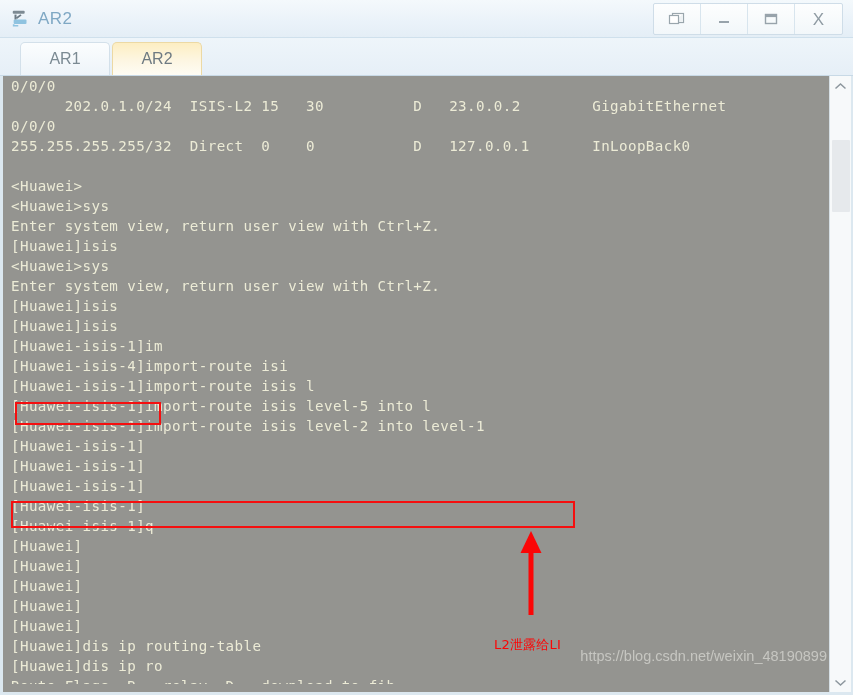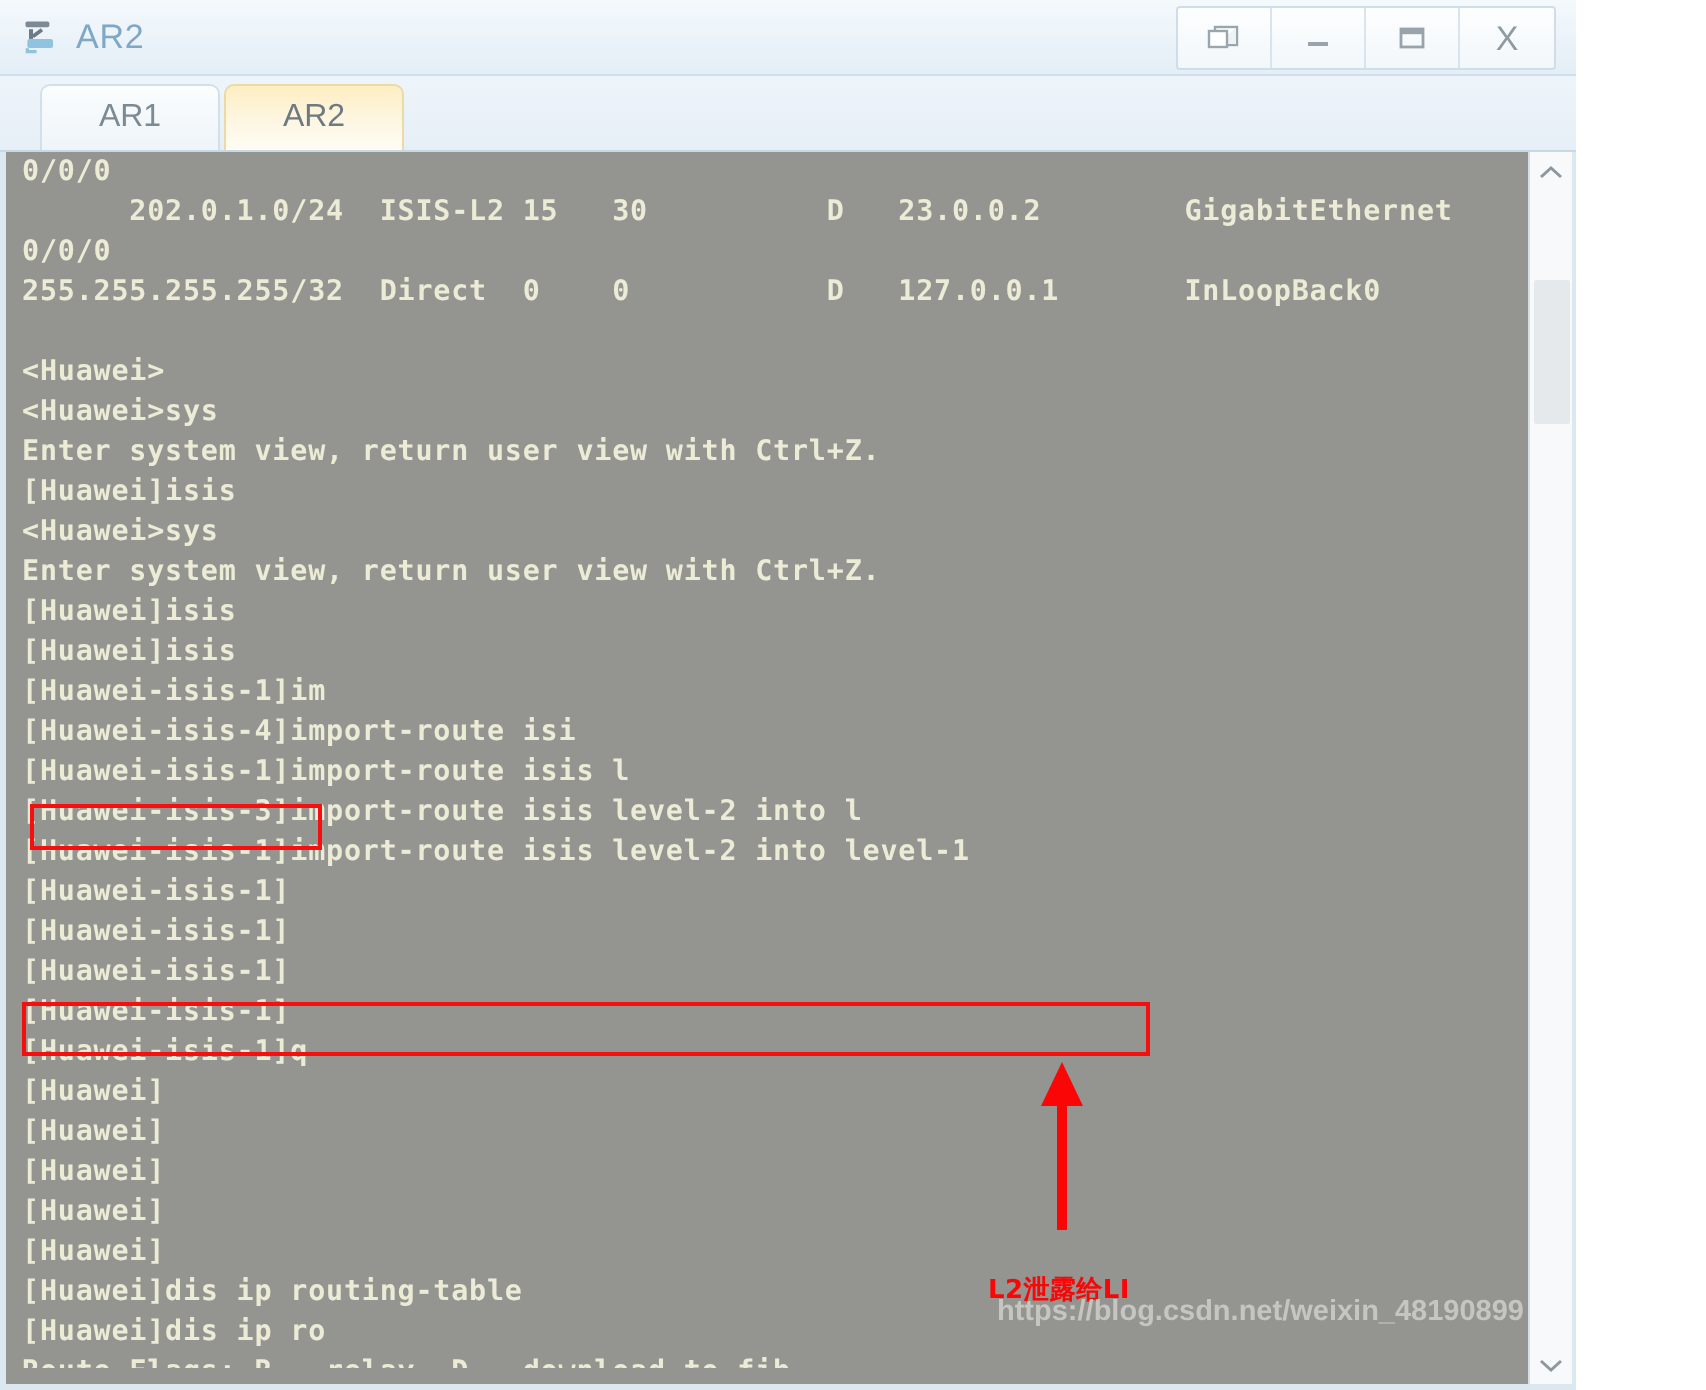--- a/index.html
+++ b/index.html
@@ -10,21 +10,21 @@
   body {
     width: 853px;
     height: 695px;
     overflow: hidden;
     font-family: "Liberation Sans", sans-serif;
   }
 
   
   .window {
     position: relative;
-    width: 788px;
+    width: 853px;
     height: 695px;
     background: linear-gradient(to bottom, #f2f7fb 0%, #e8f1f8 100%);
     box-sizing: border-box;
   }
 
   
   .titlebar {
     position: relative;
     height: 38px;
     background: linear-gradient(to bottom, #f4f9fc 0%, #eaf2f9 60%, #e4eef6 100%);
@@ -112,21 +112,20 @@
   
   .term-wrap {
     position: relative;
     height: 619px;
     background: #93938f;
     box-sizing: border-box;
     border-left: 3px solid #dce8f0;
     border-right: 2px solid #dce8f0;
     border-bottom: 3px solid #dce8f0;
     overflow: hidden;
-    font-weight: bold;
   }
   .term {
     position: absolute;
     left: 0;
     top: 0;
     right: 22px;
     bottom: 0;
     background: #949490;
     overflow: hidden;
     padding: 0;
@@ -285,21 +284,21 @@
         <div class="term-line">&lt;Huawei&gt;sys</div>
         <div class="term-line">Enter system view, return user view with Ctrl+Z.</div>
         <div class="term-line">[Huawei]isis</div>
         <div class="term-line">&lt;Huawei&gt;sys</div>
         <div class="term-line">Enter system view, return user view with Ctrl+Z.</div>
         <div class="term-line">[Huawei]isis</div>
         <div class="term-line">[Huawei]isis</div>
         <div class="term-line">[Huawei-isis-1]im</div>
         <div class="term-line">[Huawei-isis-4]import-route isi</div>
         <div class="term-line">[Huawei-isis-1]import-route isis l</div>
-        <div class="term-line">[Huawei-isis-3]import-route isis level-2 into l</div>
+        <div class="term-line">[Huawei-isis-1]import-route isis level-5 into l</div>
         <div class="term-line">[Huawei-isis-1]import-route isis level-2 into level-1</div>
         <div class="term-line">[Huawei-isis-1]</div>
         <div class="term-line">[Huawei-isis-1]</div>
         <div class="term-line">[Huawei-isis-1]</div>
         <div class="term-line">[Huawei-isis-1]</div>
         <div class="term-line">[Huawei-isis-1]q</div>
         <div class="term-line">[Huawei]</div>
         <div class="term-line">[Huawei]</div>
         <div class="term-line">[Huawei]</div>
         <div class="term-line">[Huawei]</div>

